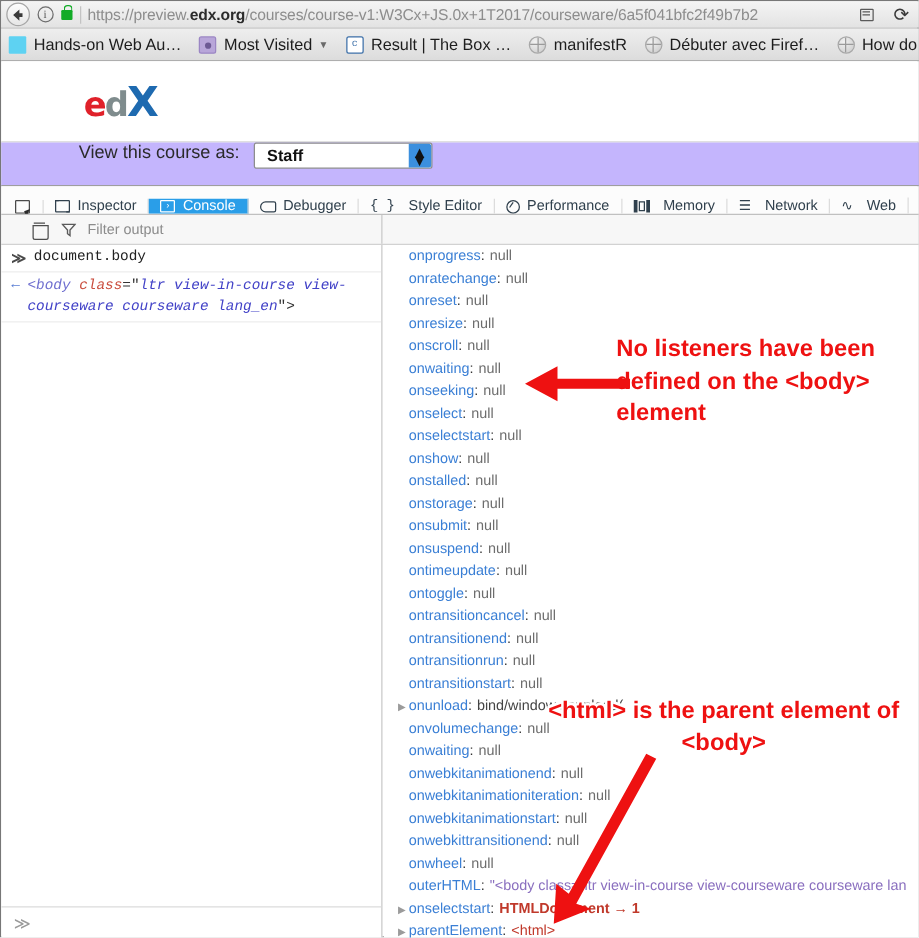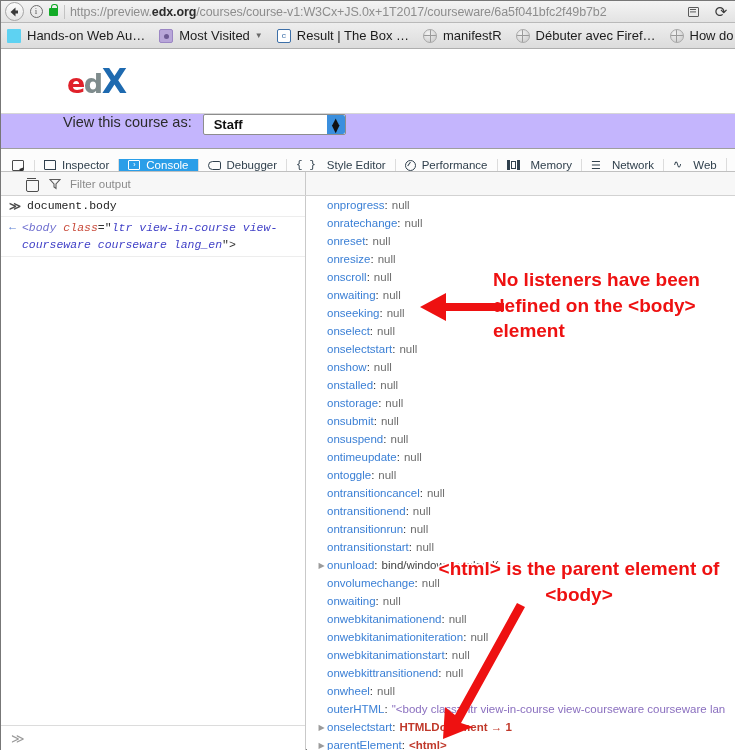--- a/index.html
+++ b/index.html
@@ -244,21 +244,21 @@
   .twisty {
     width:11px; flex:0 0 auto; color:#9b9b9b; font-size:8px;
     display:flex; align-items:center; justify-content:center;
   }
   .twisty.hidden { visibility:hidden; }
   .pname { color:#3a7fd5; }
   .pcolon { color:#333; margin-right:4px; }
   .pval-null { color:#6d6d6d; }
   .pval-str { color:#8a6fbf; }
   .pval-obj { color:#c0392b; font-weight:700; }
-  .pval-tag { color:#c0392b; font-weight:700; }
+  .pval-tag { color:#c0392b; font-weight:400; }
   .pval-fn { color:#444; }
 
   
   .anno {
     position:absolute; color:#ee1111; font-weight:700;
     font-family:"Liberation Sans", sans-serif;
     text-shadow: 1.5px 1.5px 0 #fff, -1.5px 1.5px 0 #fff, 1.5px -1.5px 0 #fff,
                  -1.5px -1.5px 0 #fff, 0 2px 0 #fff, 0 -2px 0 #fff, 2px 0 0 #fff, -2px 0 0 #fff;
     line-height:1.35; pointer-events:none;
   }

